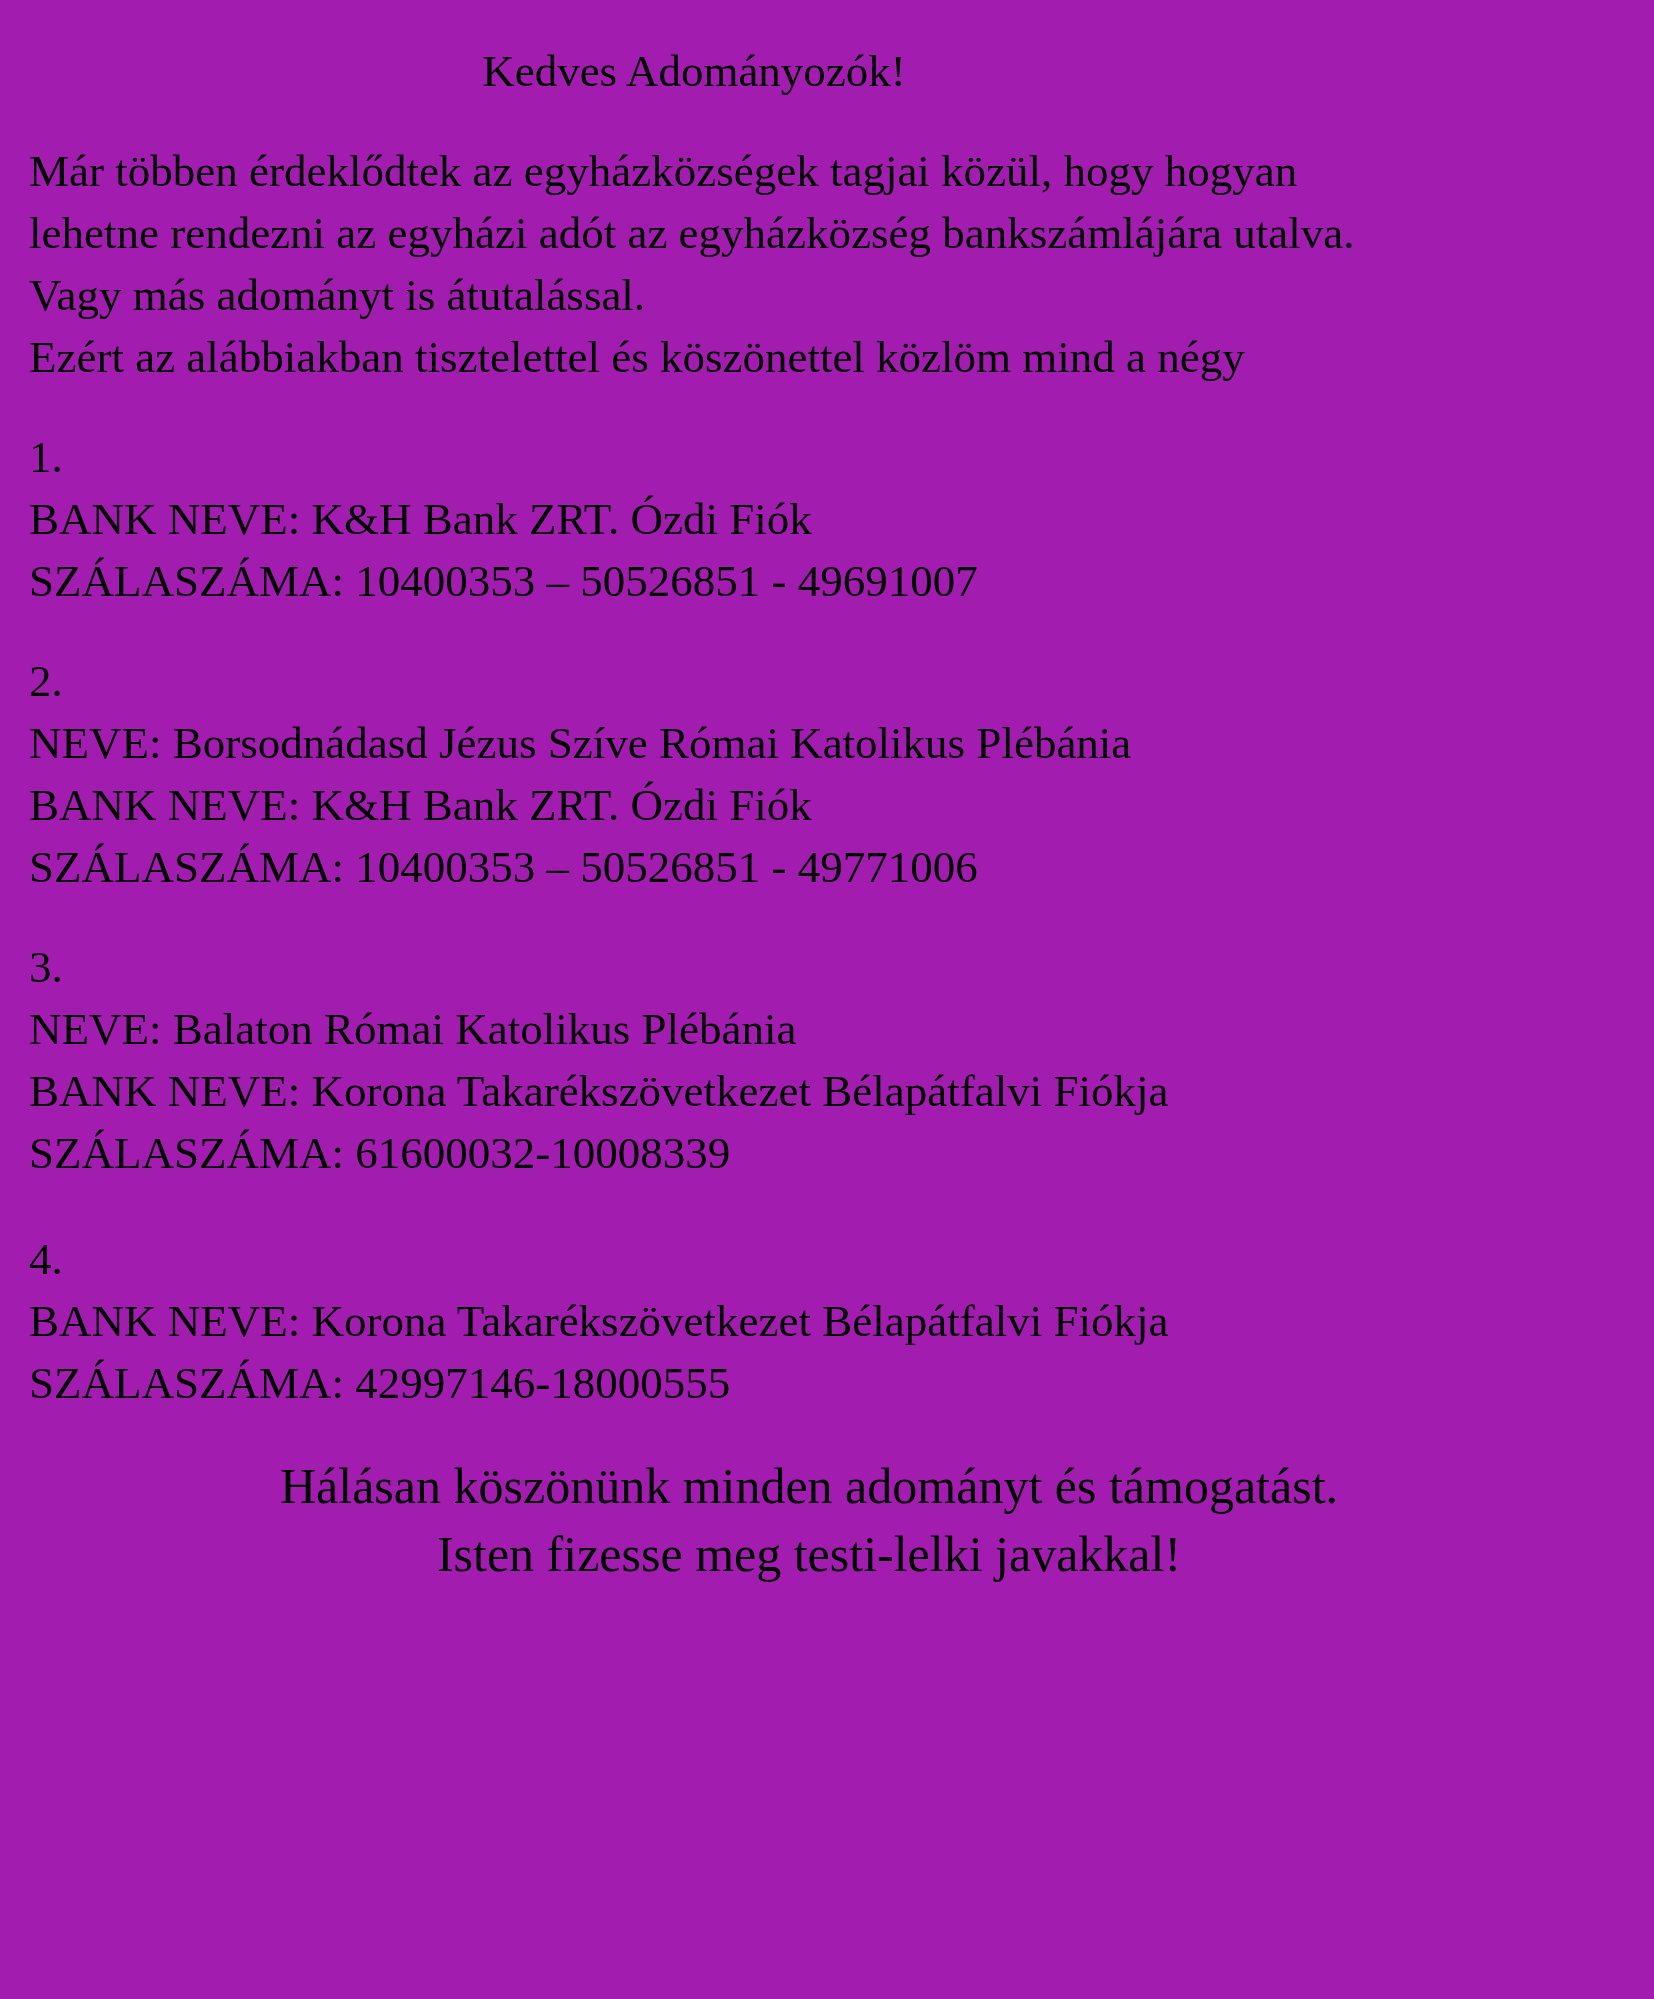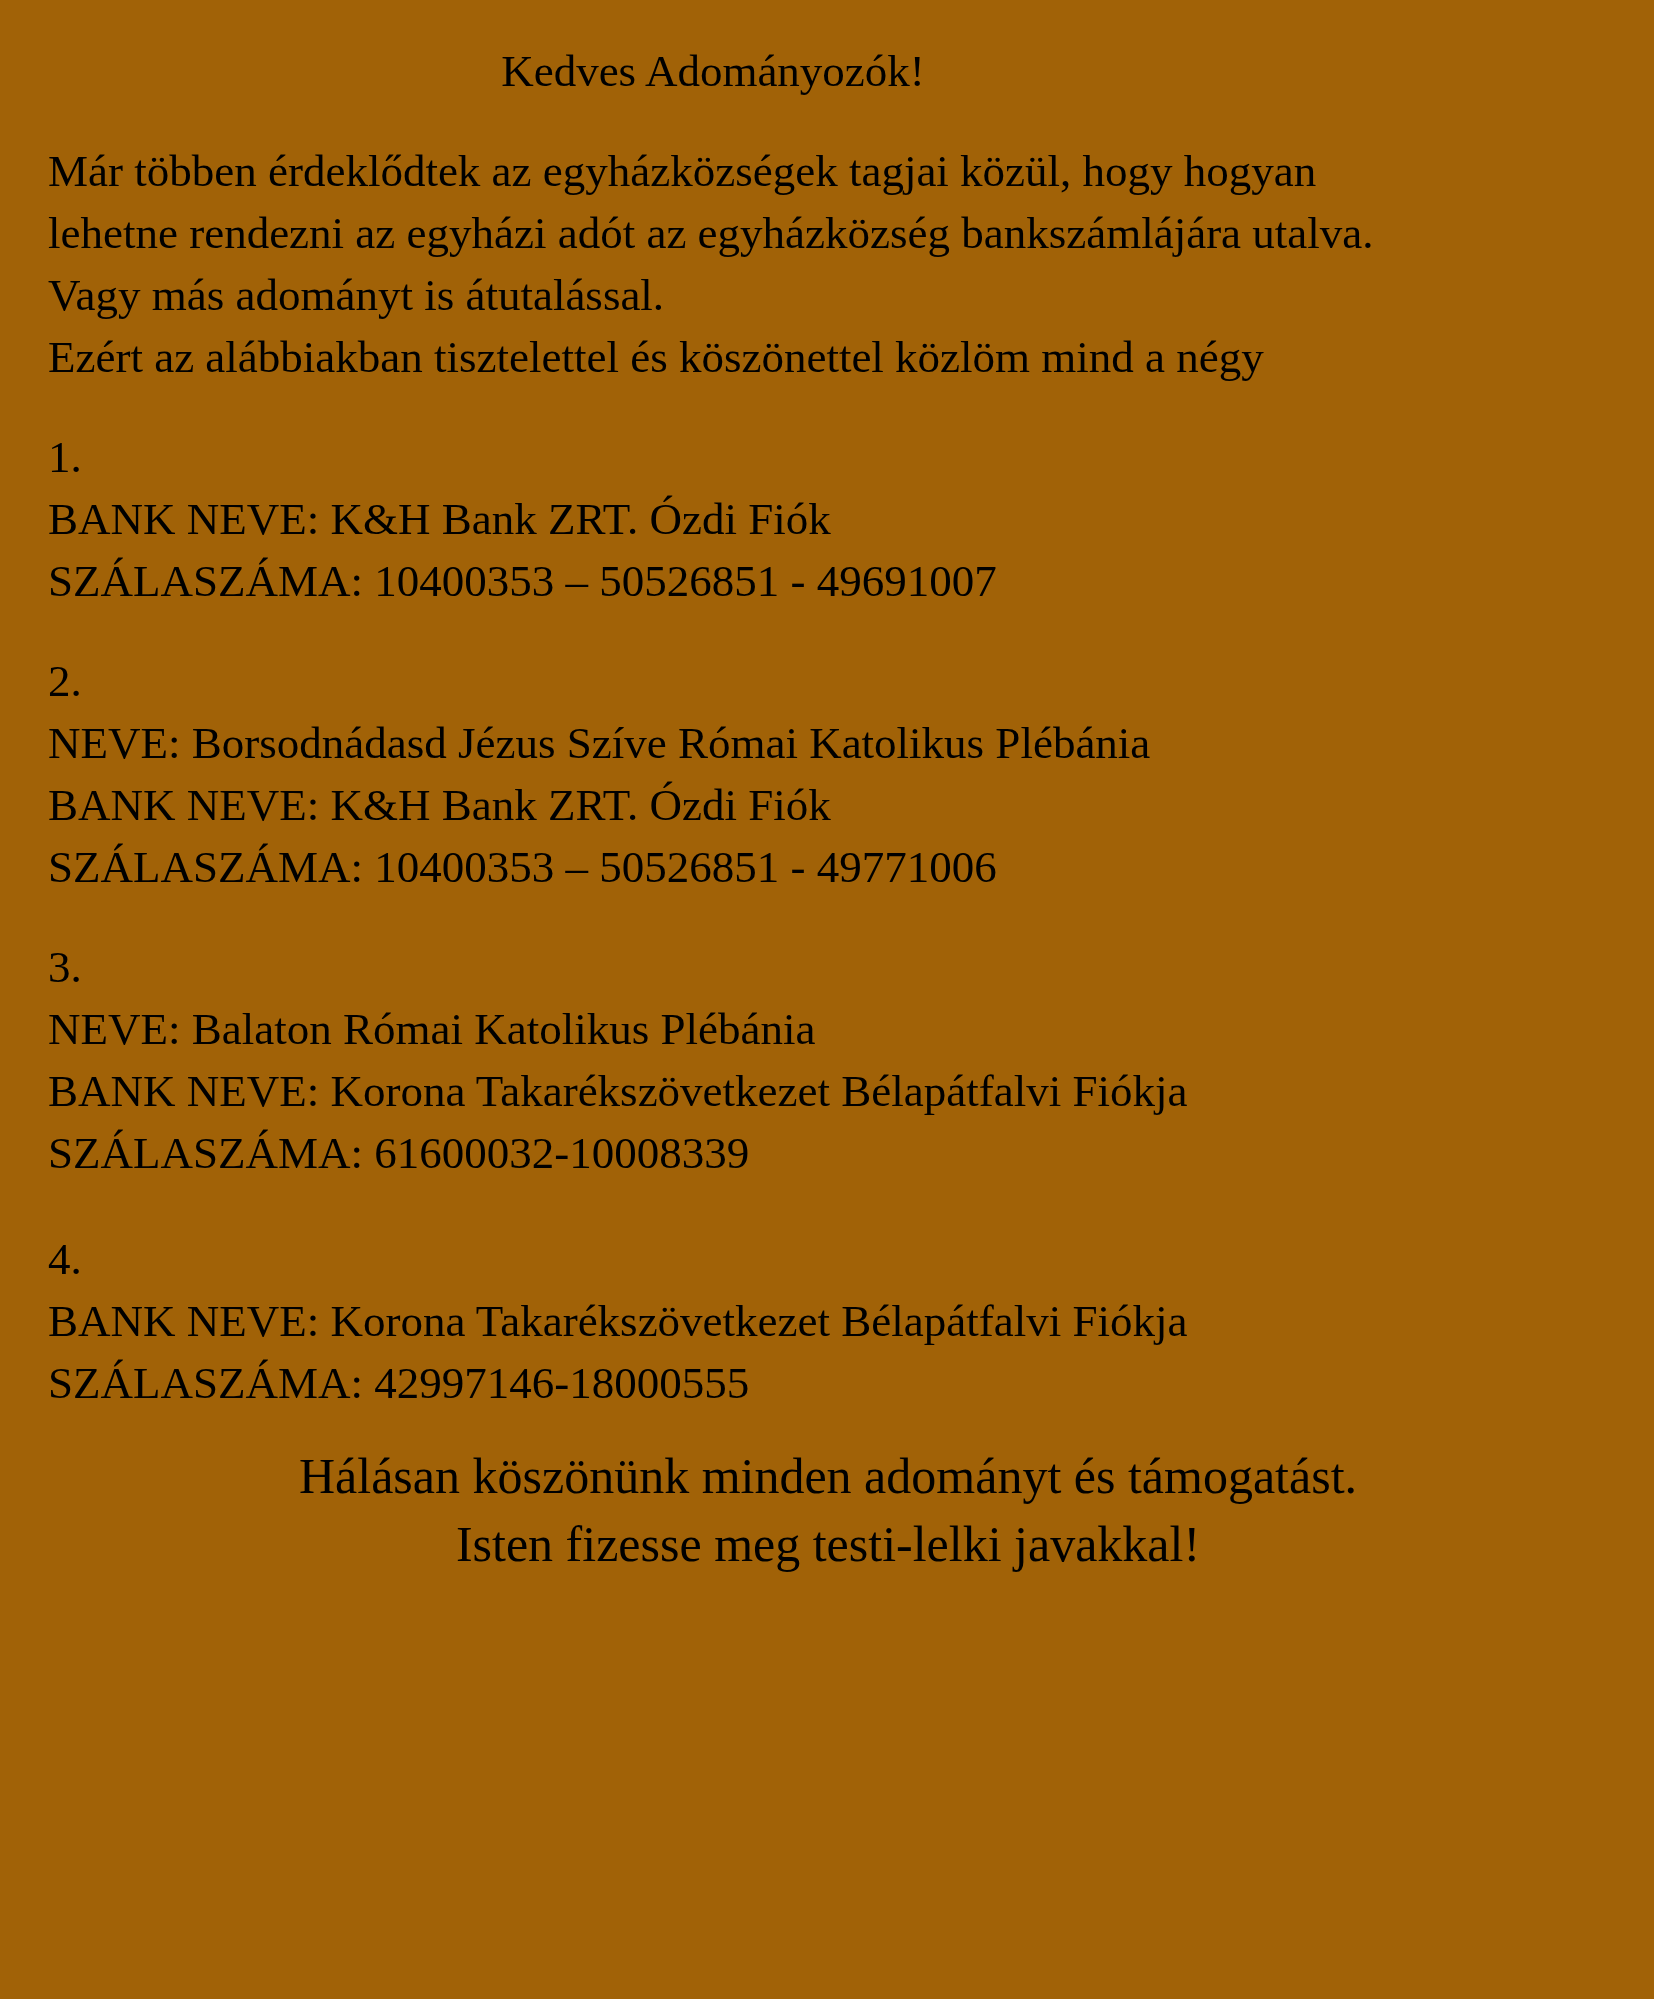--- a/index.html
+++ b/index.html
@@ -4,25 +4,25 @@
 <style>
   html, body {
     margin: 0;
     padding: 0;
     background: #ffffff;
   }
   .page {
     position: relative;
     width: 1654px;
     height: 1999px;
-    background: #a16207;
+    background: #a21caf;
     color: #000000;
     font-family: "Liberation Serif", serif;
     box-sizing: border-box;
-    padding: 42px 56px 0 48px;
+    padding: 42px 56px 0 29px;
     overflow: hidden;
   }
   .title {
     font-size: 45px;
     line-height: 58px;
     text-align: center;
     width: 1330px;
     white-space: nowrap;
   }
   .body-line {
@@ -44,21 +44,21 @@
   }
   .example-line {
     font-size: 45px;
     line-height: 62px;
     font-style: italic;
     margin-top: 2px;
     margin-left: 306px;
     white-space: nowrap;
   }
   .thanks {
-    margin-top: 28px;
+    margin-top: 38px;
     text-align: center;
     width: 1560px;
   }
   .thanks-line {
     font-size: 50px;
     line-height: 68px;
     white-space: nowrap;
   }
 </style>
 </head>

